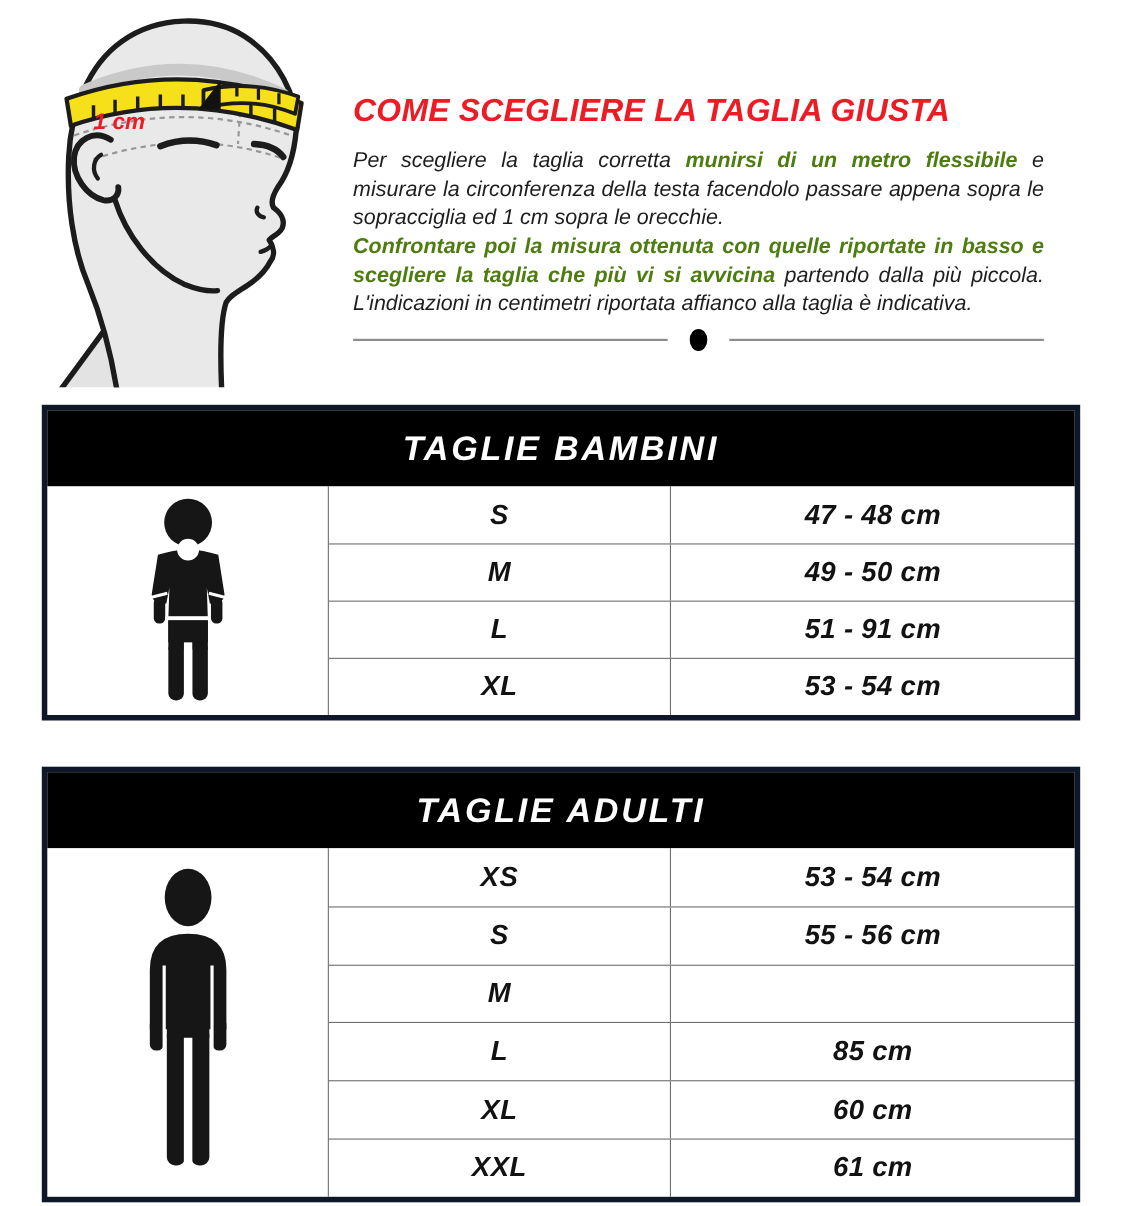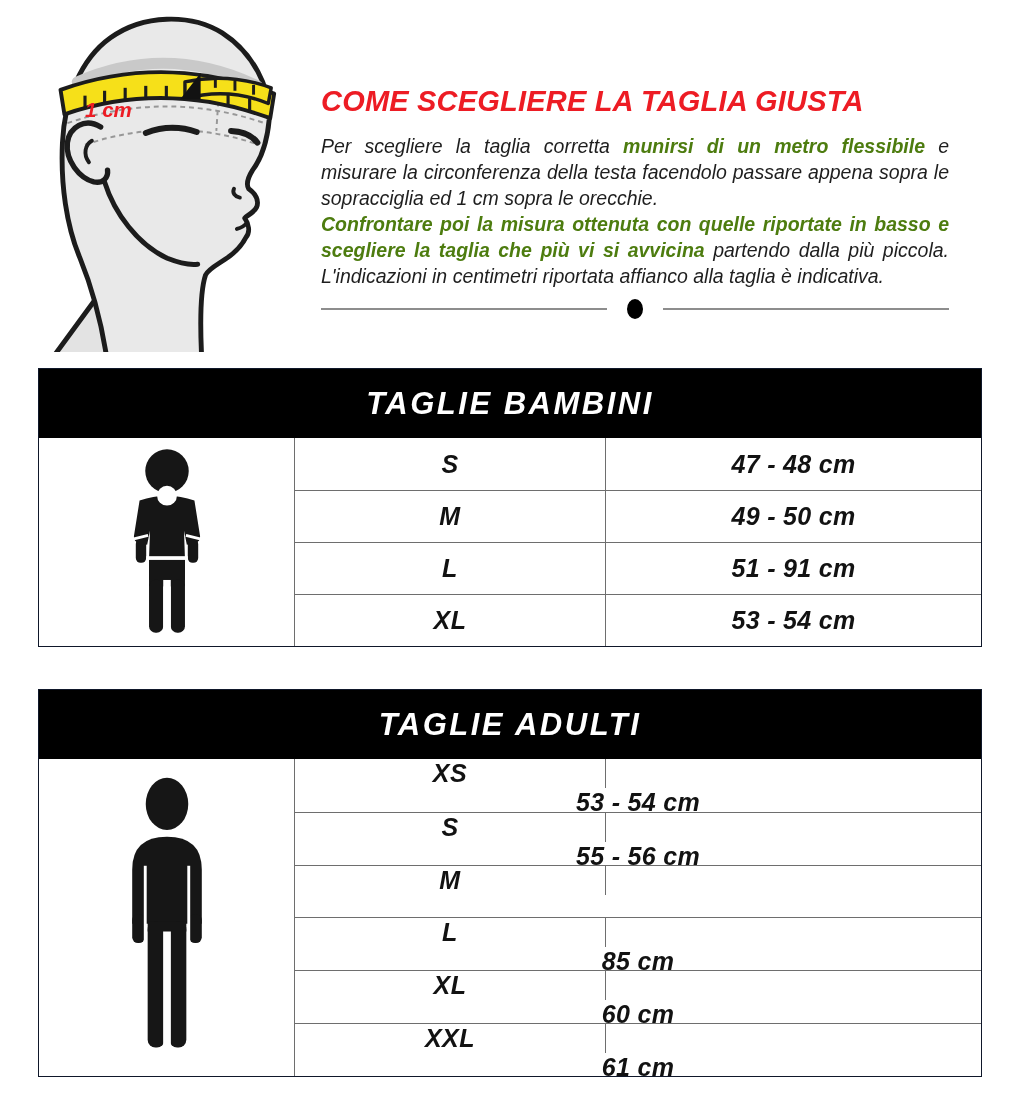--- a/index.html
+++ b/index.html
@@ -39,41 +39,41 @@
   .divider .line { flex:1; height:2px; background:#8d8d8d; }
   .divider .dot {
     width:16px; height:20px; border-radius:50%;
     background:#000; margin:0 20px; flex:0 0 auto;
   }
 
   
   .size-table {
     margin-left:38px;
     width:944px;
-    border:1px solid #0f172a;
+    border:5px solid #0f172a;
     background:#fff;
   }
   .size-table .table-header {
     background:#000;
     color:#fff;
     height:69px;
     display:flex; align-items:center; justify-content:center;
     font-size:31px; font-weight:700; letter-spacing:2.5px;
   }
   .table-body { display:flex; }
   .icon-cell {
     width:256px;
     border-right:1px solid #6e6e6e;
     display:flex; align-items:center; justify-content:center;
   }
   .rows { flex:1; display:flex; flex-direction:column; }
   .row { display:flex; border-top:1px solid #6e6e6e; }
   .row:first-child { border-top:none; }
   .bambini .row { height:52px; }
-  .adulti .row { height:52.8px;flex-direction:column; }
+  .adulti .row { height:52.8px; }
   .cell { display:flex; align-items:center; justify-content:center; font-weight:700; color:#121212; }
   .cell.size { width:311px; border-right:1px solid #6e6e6e; font-size:25px; letter-spacing:0.5px; }
   .cell.range { flex:1; font-size:25px; letter-spacing:0.3px; }
 
   .table-gap { height:42px; }
 
   svg text.tape-label {
     font-family:"Liberation Sans", sans-serif;
     font-weight:700;
     font-size:21px;

